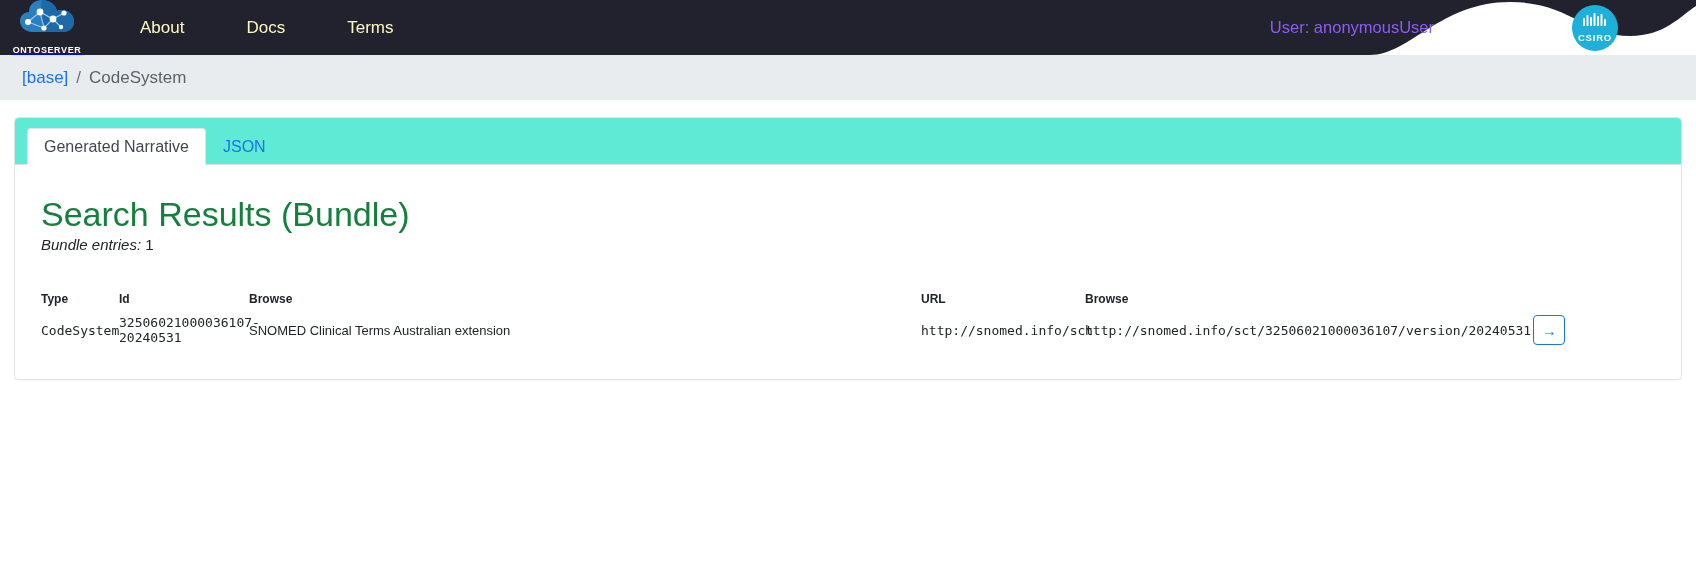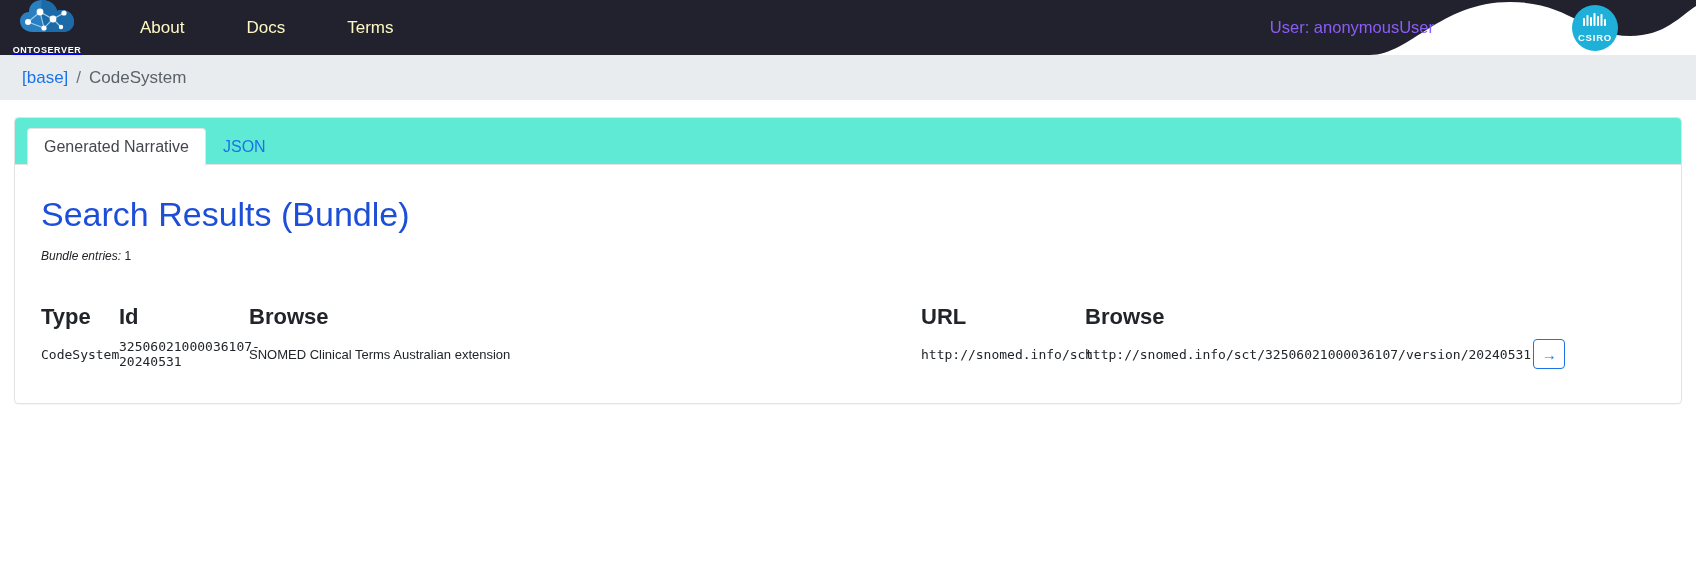--- a/index.html
+++ b/index.html
@@ -142,42 +142,42 @@
     border-bottom-color: #ffffff;
     color: #44474d;
   }
   .tab.link { color: #1a73e8; }
 
   .card-body { padding: 22px 26px 34px 26px; }
 
   h1.title {
     font-size: 34px;
     font-weight: normal;
-    color: #1d4ed8;
+    color: #15803d;
     margin: 6px 0 0 0;
     line-height: 42px;
   }
   .entries {
-    font-size: 12px;
+    font-size: 15px;
     color: #212529;
-    margin-top: 12px;
+    margin-top: 0;
     line-height: 19px;
   }
   .entries i { font-style: italic; }
 
   
   table.results {
     width: 100%;
     border-collapse: collapse;
     margin-top: 38px;
     table-layout: fixed;
   }
   table.results th {
     text-align: left;
-    font-size: 22px;
+    font-size: 12px;
     font-weight: bold;
     color: #212529;
     padding: 0 0 9px 0;
     vertical-align: bottom;
   }
   table.results td {
     font-size: 13px;
     color: #212529;
     vertical-align: middle;
     padding: 0;

